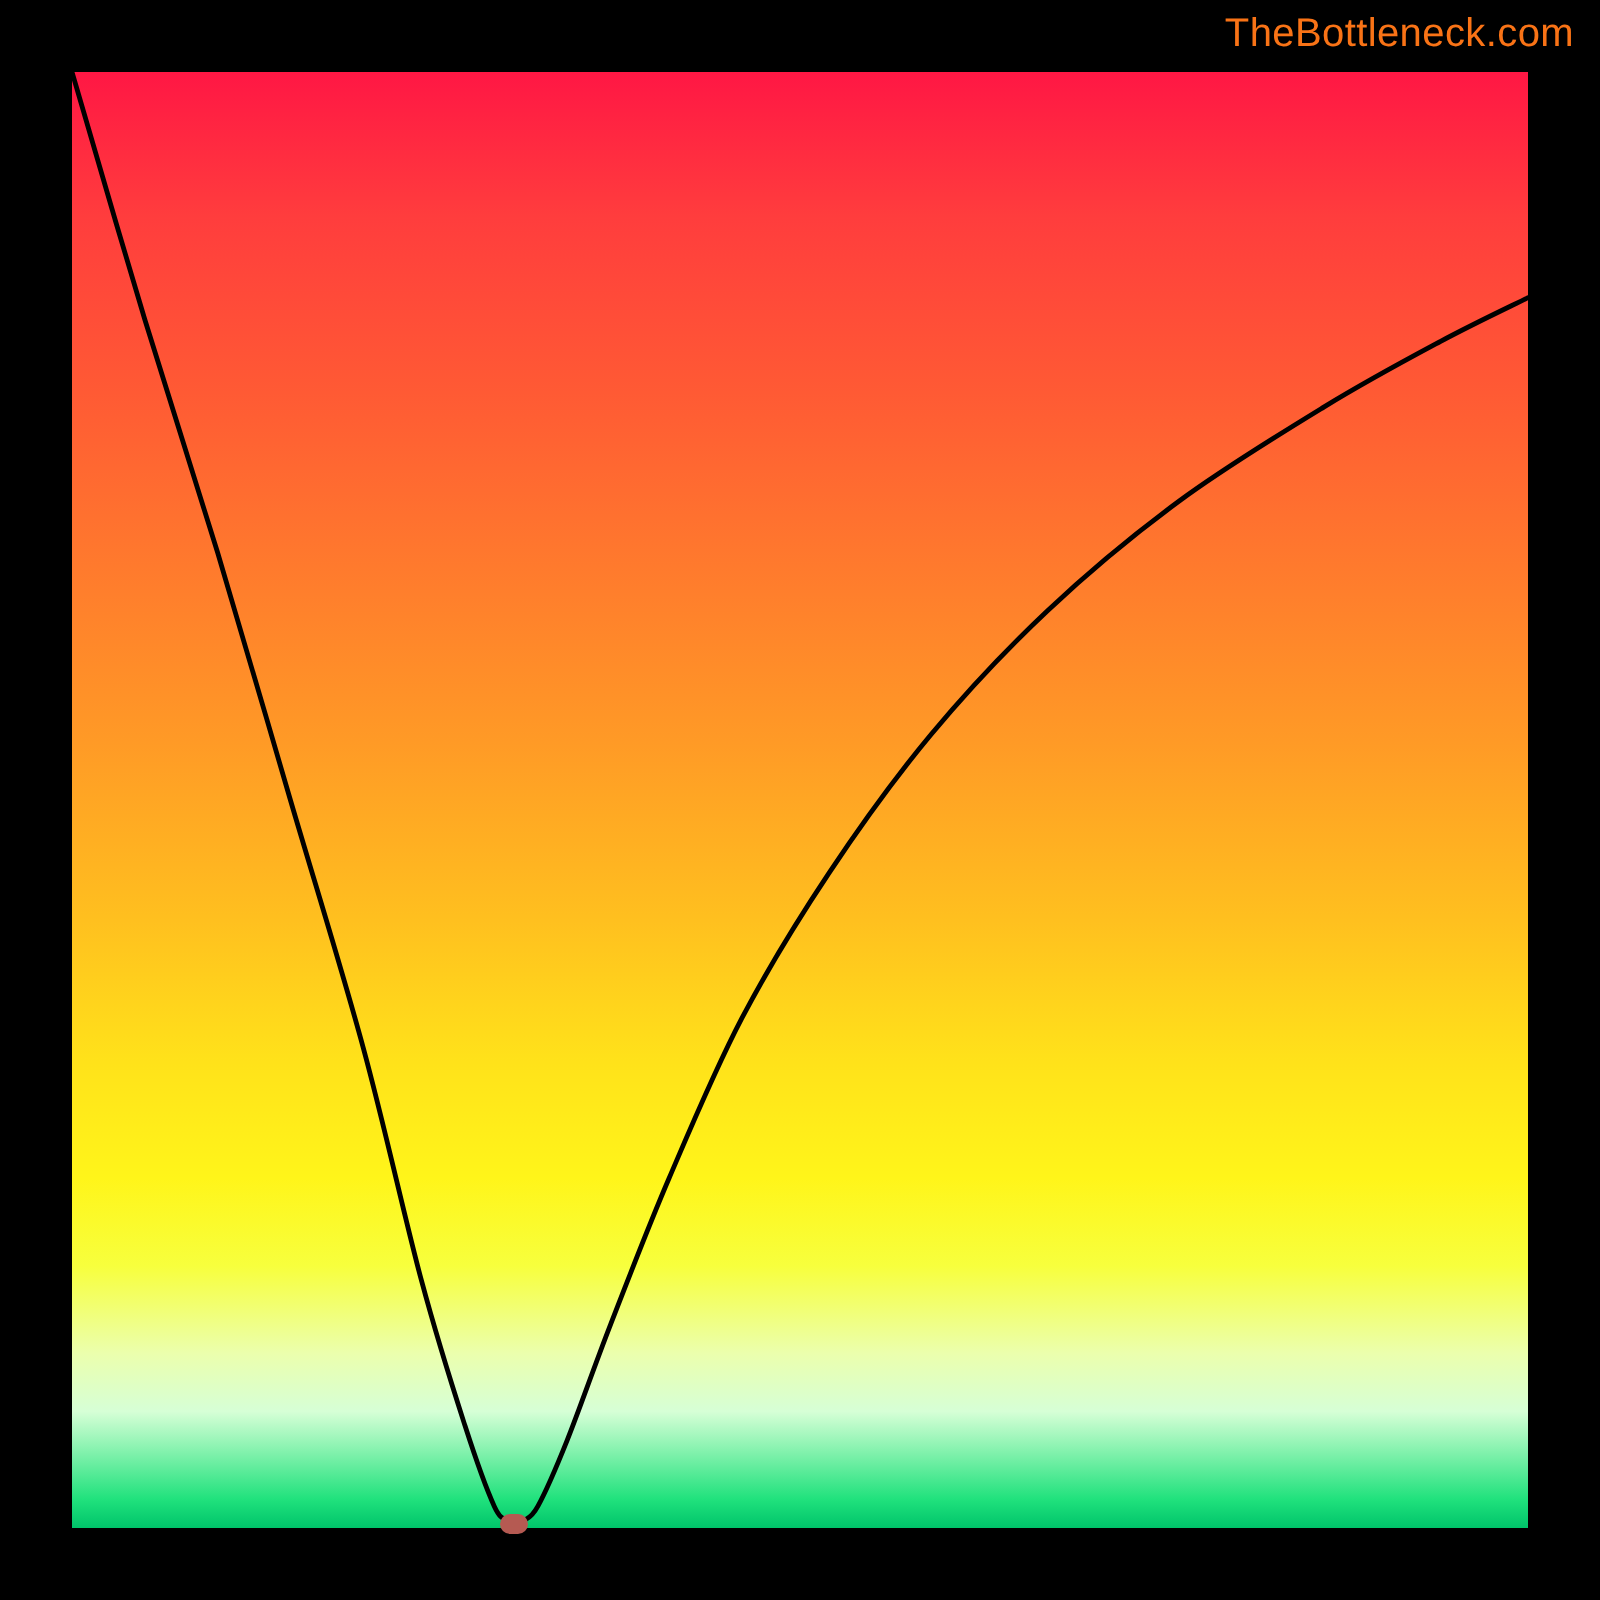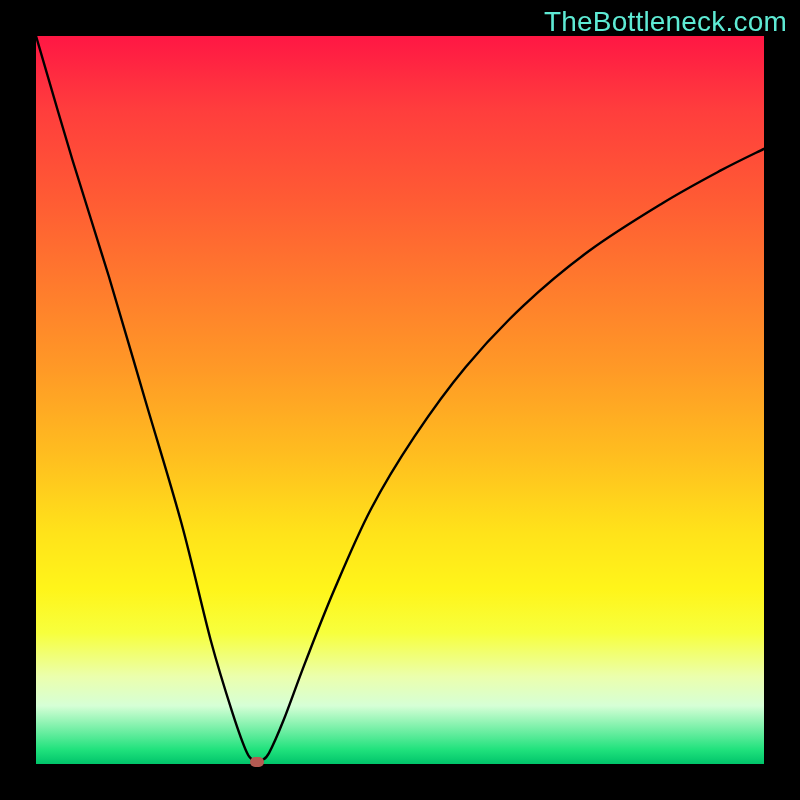--- a/index.html
+++ b/index.html
@@ -39,22 +39,22 @@
       #ebffad 88%,
       #d6ffd6 92%,
       #21e27d 98%,
       #00c46a 100%
     );
   }
   .watermark {
     position: absolute;
     top: 6px;
     right: 13px;
-    color: #5eead4;
-    font-size: 28px;
+    color: #f97316;
+    font-size: 20px;
     letter-spacing: 0.2px;
     font-weight: 400;
   }
   svg.curve {
     position: absolute;
     left: 0;
     top: 0;
     width: 728px;
     height: 728px;
   }

